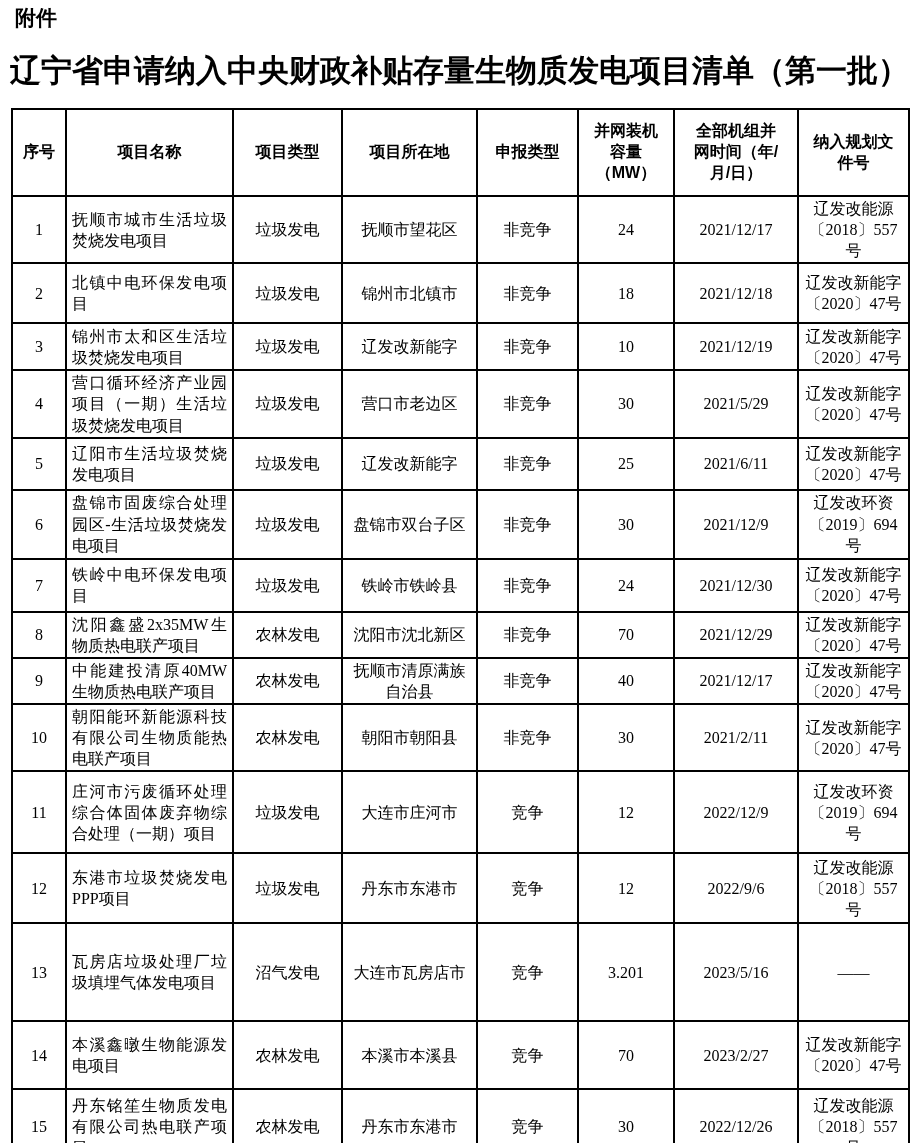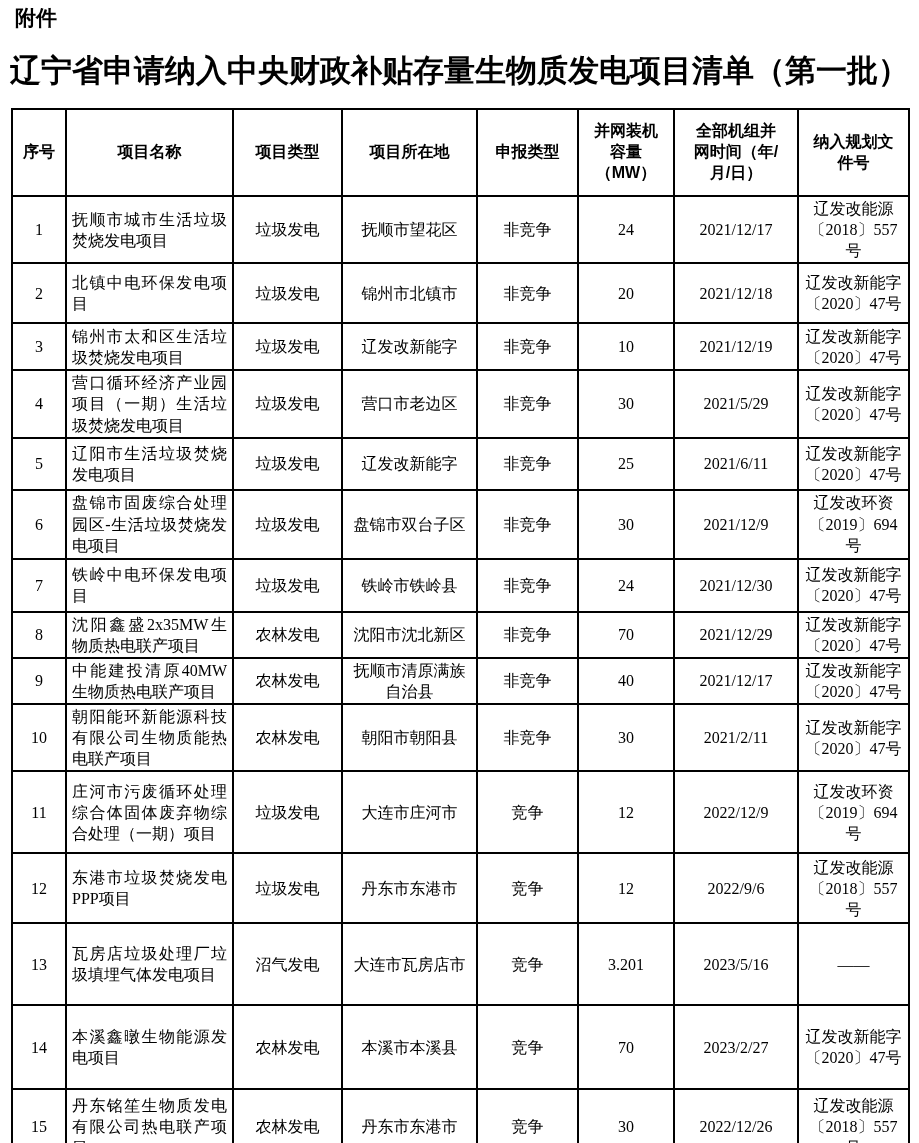--- a/index.html
+++ b/index.html
@@ -49,22 +49,22 @@
   tbody tr:nth-child(3)  { height:47px; }
   tbody tr:nth-child(4)  { height:66px; }
   tbody tr:nth-child(5)  { height:52px; }
   tbody tr:nth-child(6)  { height:69px; }
   tbody tr:nth-child(7)  { height:53px; }
   tbody tr:nth-child(8)  { height:45px; }
   tbody tr:nth-child(9)  { height:43px; }
   tbody tr:nth-child(10) { height:64px; }
   tbody tr:nth-child(11) { height:82px; }
   tbody tr:nth-child(12) { height:70px; }
-  tbody tr:nth-child(13) { height:82px; }
-  tbody tr:nth-child(14) { height:84px; }
+  tbody tr:nth-child(13) { height:98px; }
+  tbody tr:nth-child(14) { height:68px; }
   tbody tr:nth-child(15) { height:74px; }
   col.c-seq      { width:54px; }
   col.c-name     { width:167px; }
   col.c-type     { width:109px; }
   col.c-location { width:135px; }
   col.c-declare  { width:101px; }
   col.c-capacity { width:96px; }
   col.c-griddate { width:124px; }
   col.c-docno    { width:111px; }
 </style>
@@ -113,21 +113,21 @@
         <td>24</td>
         <td>2021/12/17</td>
         <td>辽发改能源〔2018〕557号</td>
       </tr>
       <tr>
         <td>2</td>
         <td class="col-name">北镇中电环保发电项目</td>
         <td>垃圾发电</td>
         <td>锦州市北镇市</td>
         <td>非竞争</td>
-        <td>20</td>
+        <td>18</td>
         <td>2021/12/18</td>
         <td>辽发改新能字〔2020〕47号</td>
       </tr>
       <tr>
         <td>3</td>
         <td class="col-name">锦州市太和区生活垃圾焚烧发电项目</td>
         <td>垃圾发电</td>
         <td>辽发改新能字</td>
         <td>非竞争</td>
         <td>10</td>

